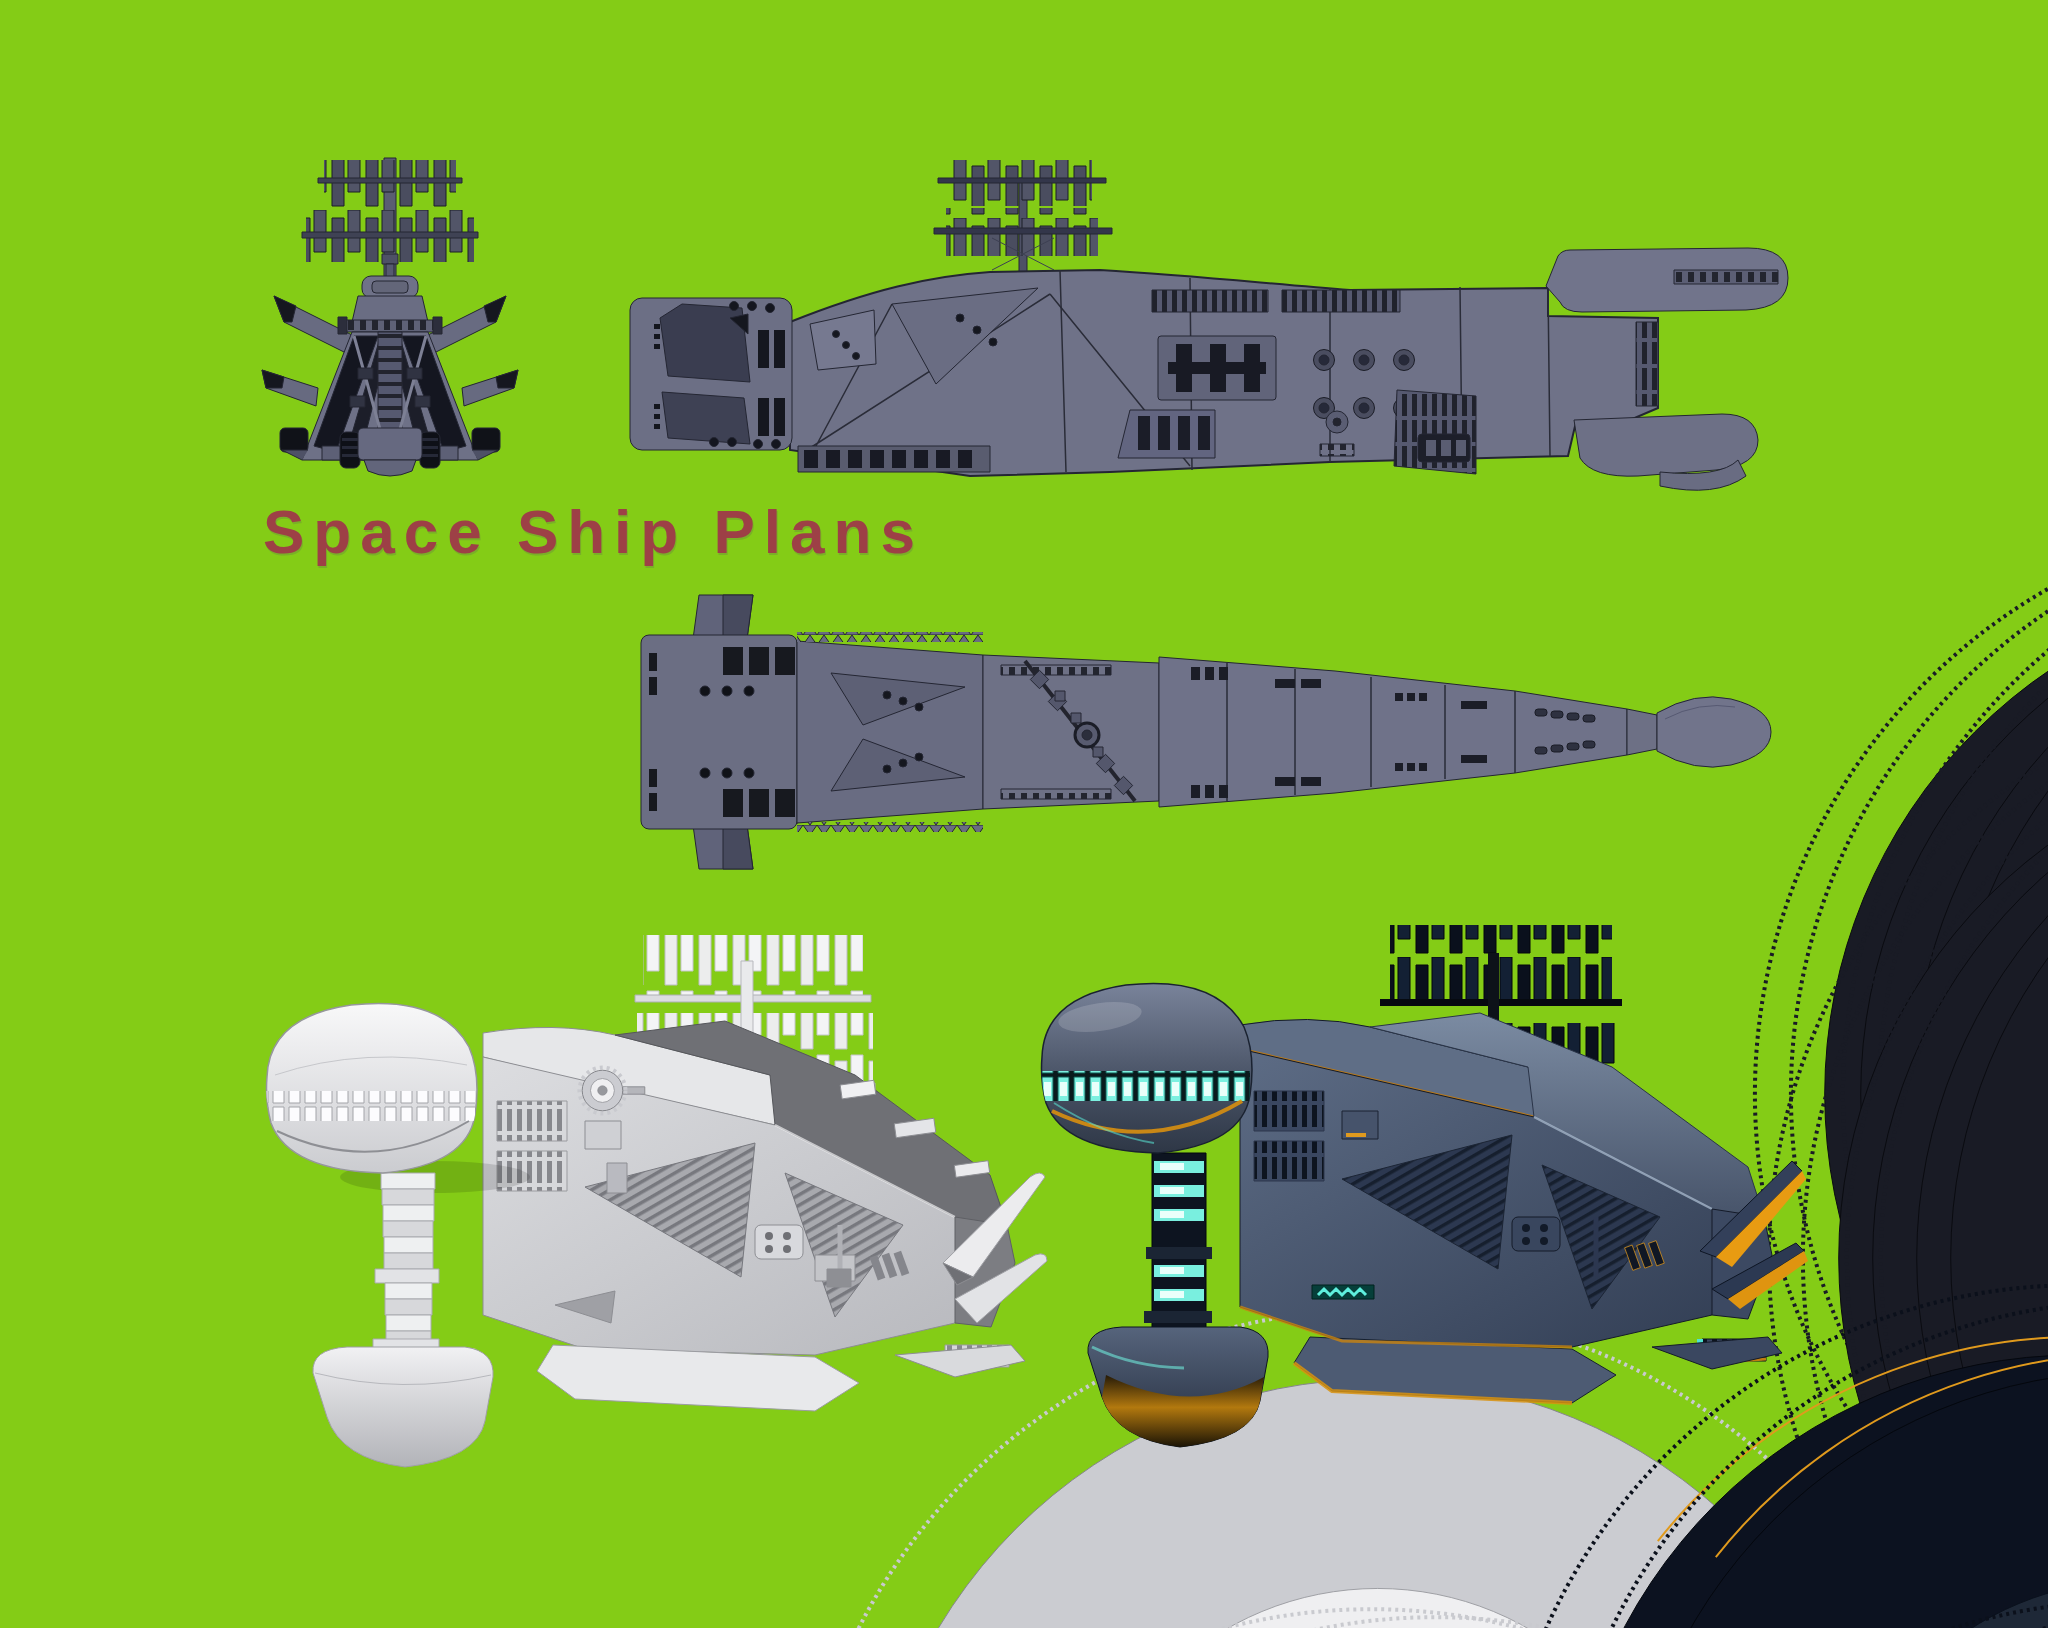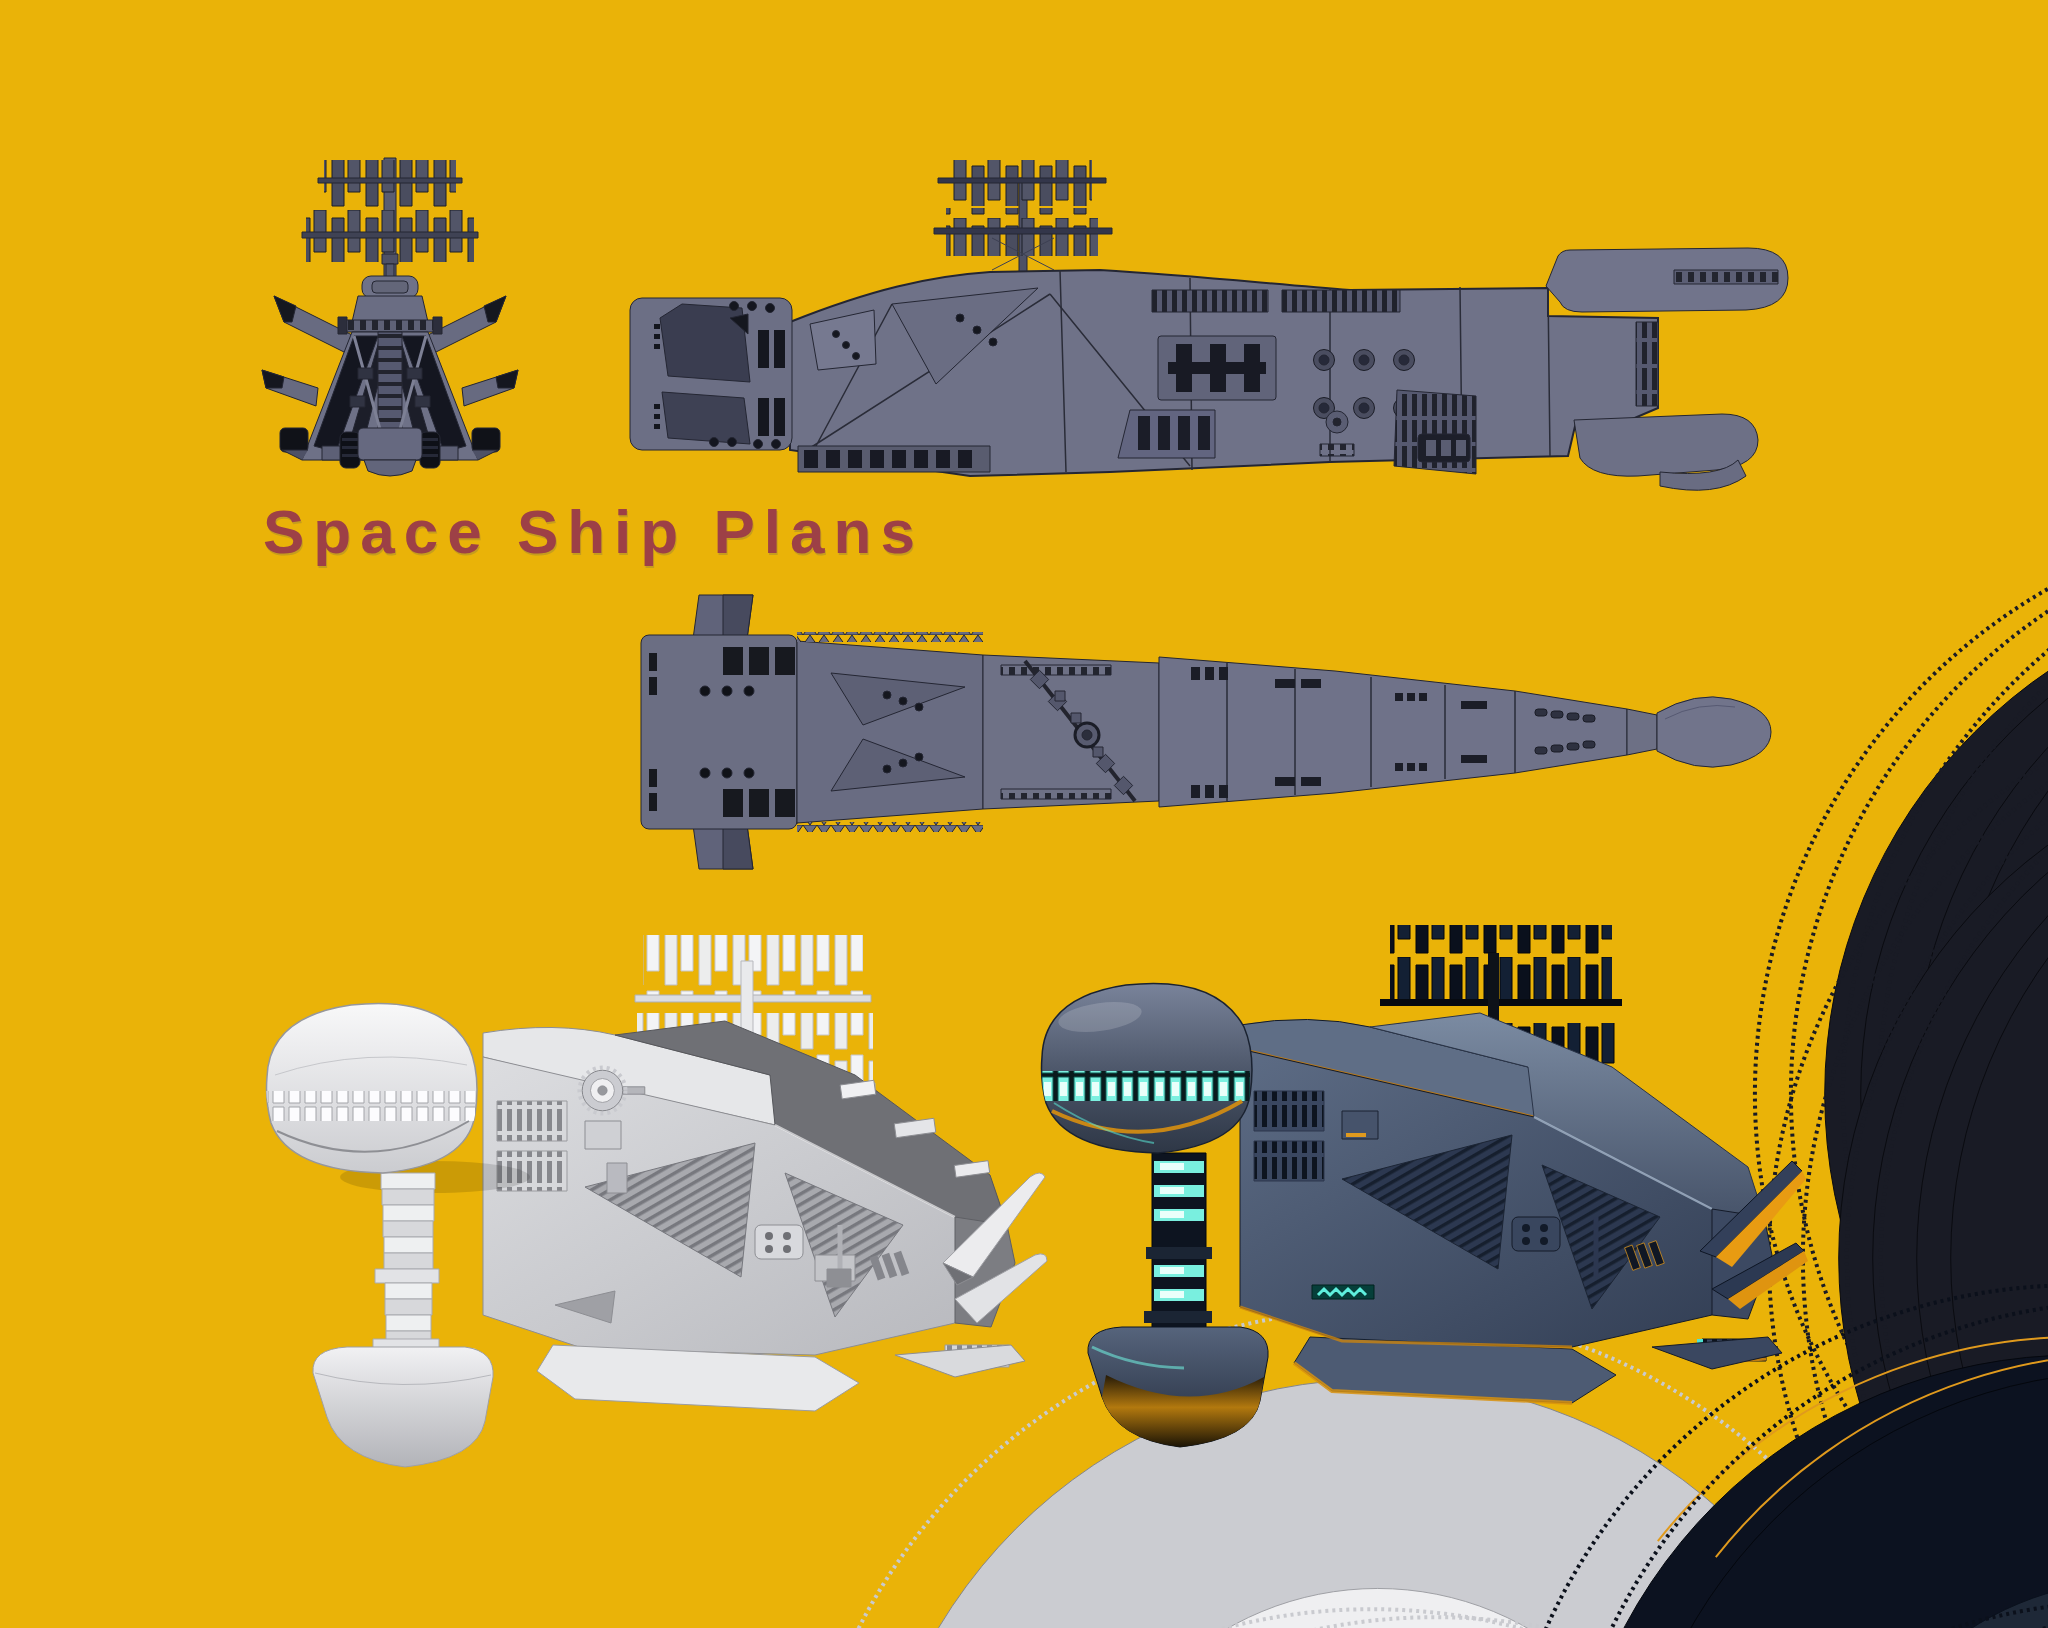--- a/index.html
+++ b/index.html
@@ -1,16 +1,16 @@
 <!DOCTYPE html>
 <html><head>
 <meta charset="utf-8">
 <style>
   html,body{margin:0;padding:0;background:#cdd0bf;}
-  .canvas{position:relative;width:2048px;height:1628px;background:#eab308;overflow:hidden;
+  .canvas{position:relative;width:2048px;height:1628px;background:#84cc16;overflow:hidden;
           font-family:"Liberation Sans", sans-serif;}
   .scene{position:absolute;left:0;top:0;}
   .title{position:absolute;left:263px;top:496px;margin:0;
          font-family:"Liberation Sans", sans-serif;
          font-size:62px;font-weight:bold;letter-spacing:9px;color:#9d4046;
          text-shadow:1px 2px 0 rgba(90,90,90,.25);}
   svg *{vector-effect:non-scaling-stroke;}
 </style>
 </head>
 <body>

